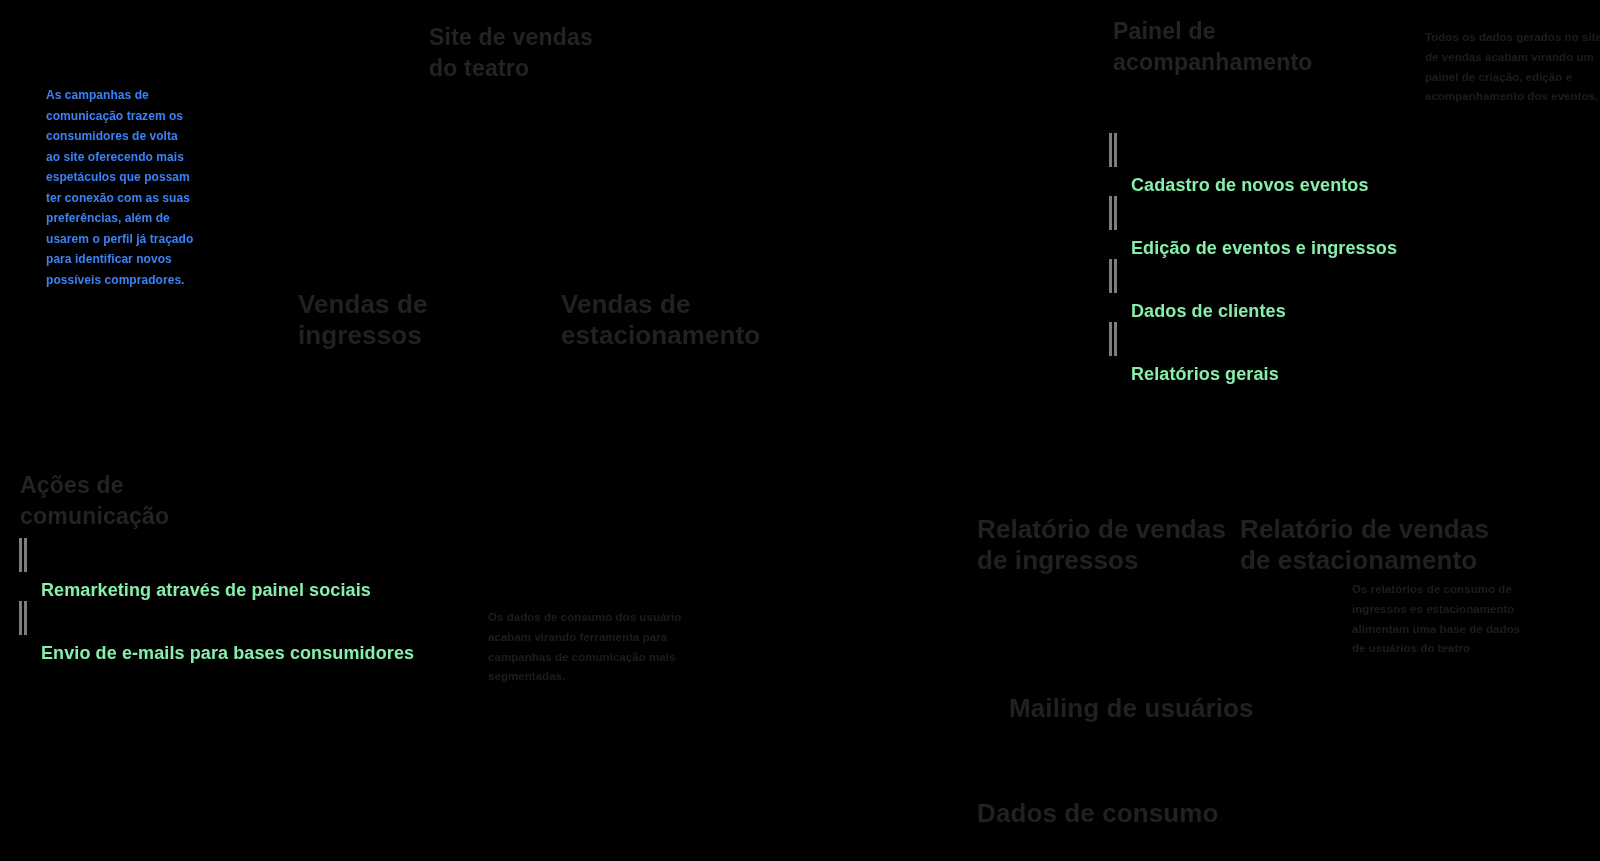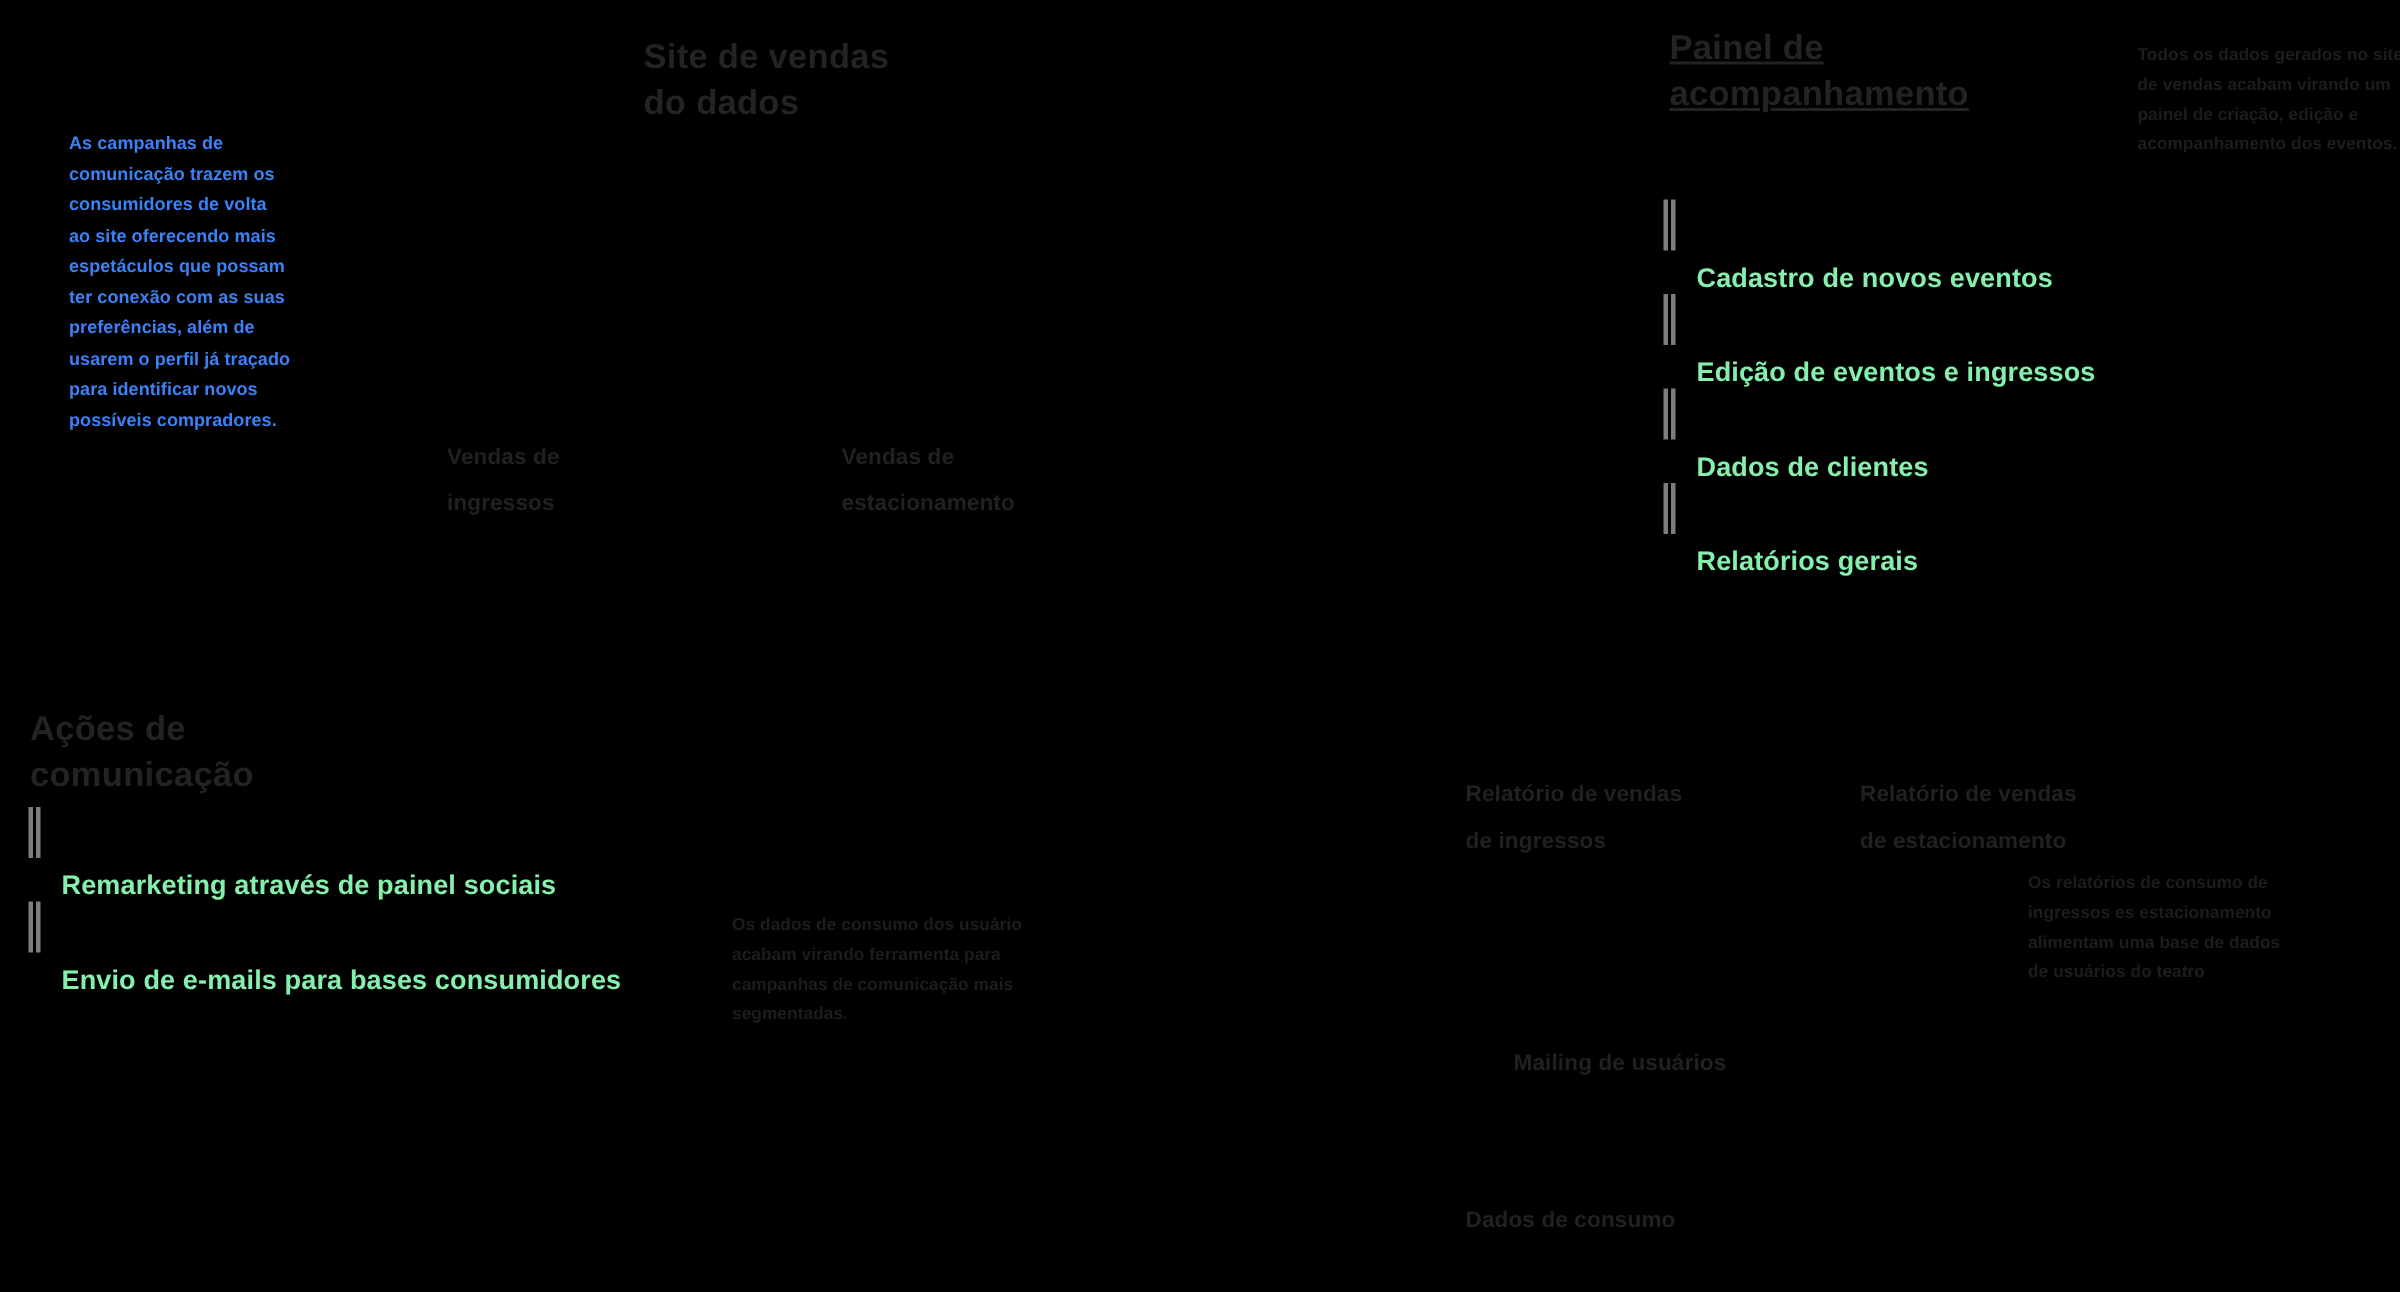--- a/index.html
+++ b/index.html
@@ -31,21 +31,21 @@
     font-size: 23px;
     font-weight: 700;
     line-height: 31px;
     letter-spacing: 0.2px;
     white-space: pre-line;
   }
 
   
   .nodelabel {
     color: #212121;
-    font-size: 15px;
+    font-size: 26px;
     font-weight: 700;
     line-height: 31px;
     letter-spacing: 0.1px;
     white-space: pre-line;
   }
 
   
   .listitem {
     position: absolute;
     display: block;
@@ -97,23 +97,23 @@
     letter-spacing: 0.05px;
     white-space: pre-line;
   }
 </style>
 </head>
 <body>
 
 <div id="canvas">
 
   <div class="node heading" style="left:429px; top:22px; width:330px;">Site de vendas
-do dados</div>
-
-  <div class="node heading" style="left:1113px; top:16px; width:340px;text-decoration:underline;">Painel de
+do teatro</div>
+
+  <div class="node heading" style="left:1113px; top:16px; width:340px;">Painel de
 acompanhamento</div>
 
   <div class="node note" style="left:46px; top:85px; width:190px;">As campanhas de
 comunicação trazem os
 consumidores de volta
 ao site oferecendo mais
 espetáculos que possam
 ter conexão com as suas
 preferências, além de
 usarem o perfil já traçado

